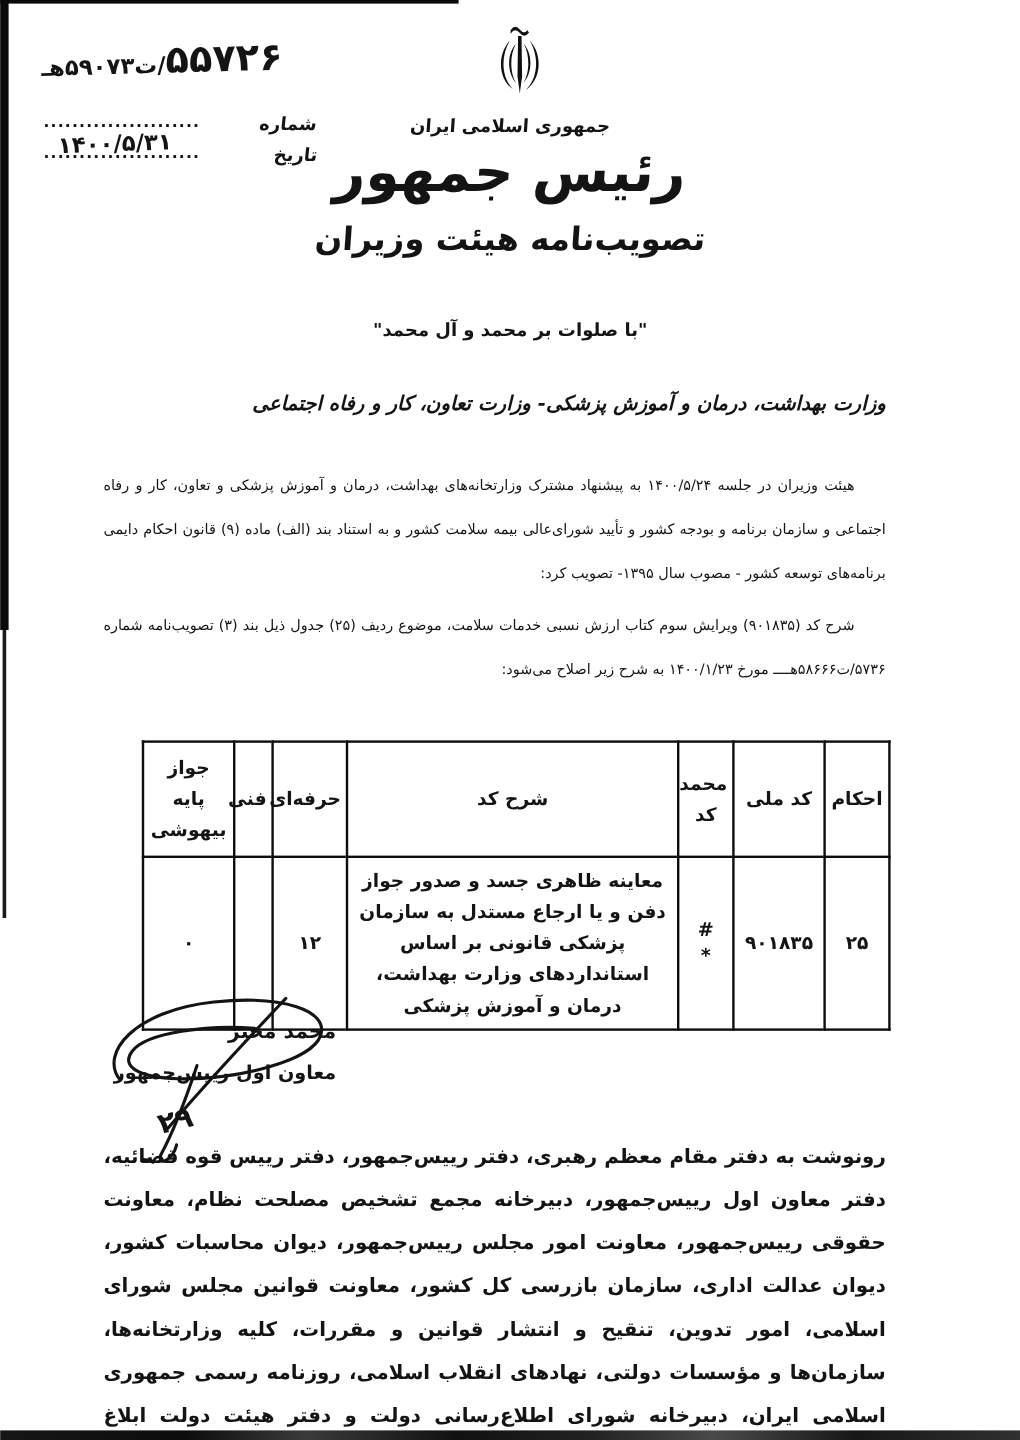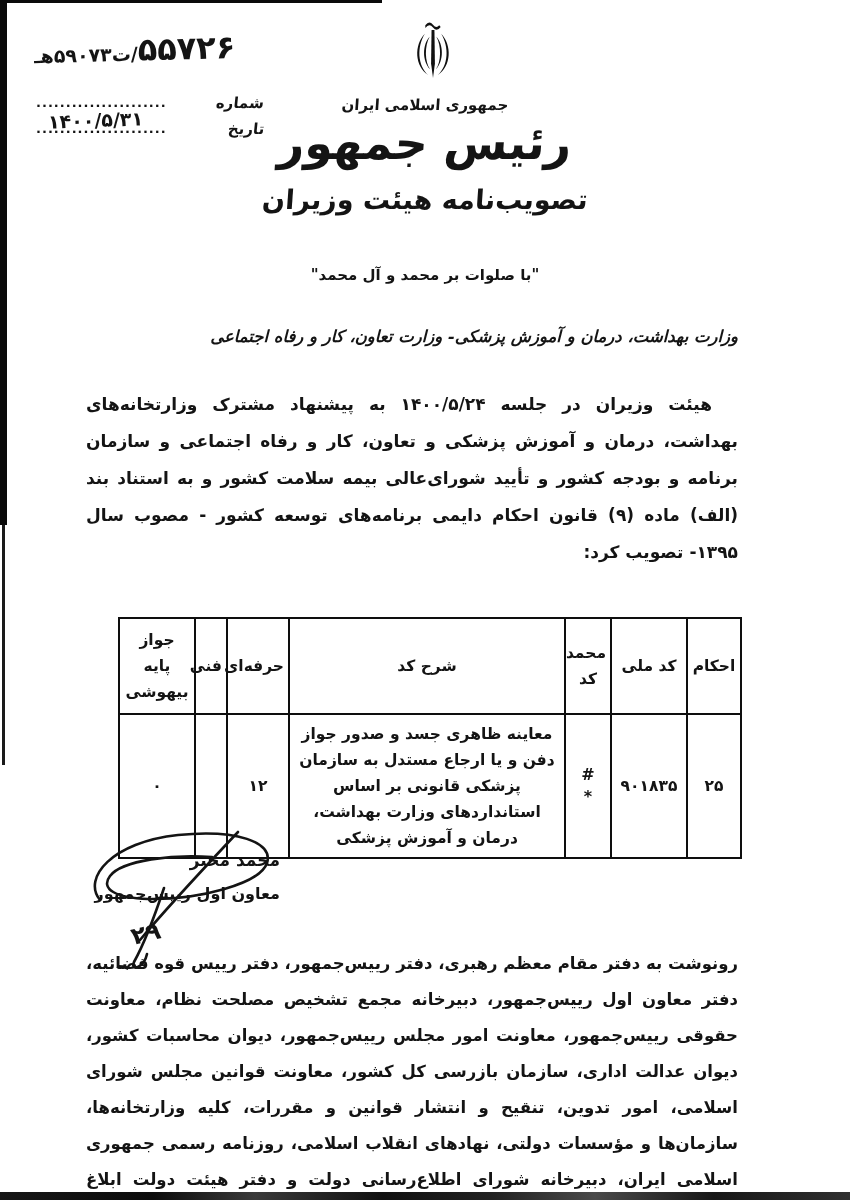--- a/index.html
+++ b/index.html
@@ -37,21 +37,21 @@
   .hdr-country  { top:96px;  font-size:15px; transform:skewX(-4deg); }
   .hdr-office   { top:116px; font-size:46px; transform:skewX(-4deg); }
   .hdr-doctype  { top:184px; font-size:27px; transform:skewX(-4deg); }
   .hdr-basmala  { top:240px; font-size:15px; }
   .hdr-salawat  { top:266px; font-size:15px; }
   
   .addr { position:absolute; top:322px; right:112px; width:640px; text-align:right; font-weight:bold; font-size:16.5px; line-height:29px;font-style:italic; }
   
   .body-text { position:absolute; top:386px; right:112px; width:652px; }
   .body-text p {
-    margin:0 0 6px 0; font-size:17px; font-weight:bold; line-height:37px;
+    margin:0 0 6px 0; font-size:12px; font-weight:normal; line-height:37px;
     text-align:justify; text-indent:26px;
   }
   
   table.rates {
     position:absolute; top:617px; right:108px; width:622px;
     border-collapse:collapse; direction:rtl; table-layout:fixed;
   }
   table.rates th, table.rates td {
     border:2px solid #0e0e0e; font-weight:bold; text-align:center; vertical-align:middle;
     font-size:15.5px; padding:6px 4px; line-height:26px;
@@ -118,20 +118,21 @@
   <div class="hdr hdr-office">رئیس جمهور</div>
   <div class="hdr hdr-doctype">تصویب‌نامه هیئت وزیران</div>
   <div class="hdr hdr-salawat">"با صلوات بر محمد و آل محمد"</div>
 
   <div class="addr">
     <div>وزارت بهداشت، درمان و آموزش پزشکی- وزارت تعاون، کار و رفاه اجتماعی</div>
   </div>
 
   <div class="body-text">
     <p>هیئت وزیران در جلسه ۱۴۰۰/۵/۲۴ به پیشنهاد مشترک وزارتخانه‌های بهداشت، درمان و آموزش پزشکی و تعاون، کار و رفاه اجتماعی و سازمان برنامه و بودجه کشور و تأیید شورای‌عالی بیمه سلامت کشور و به استناد بند (الف) ماده (۹) قانون احکام دایمی برنامه‌های توسعه کشور - مصوب سال ۱۳۹۵- تصویب کرد:</p>
+    <p>شرح کد (۹۰۱۸۳۵) ویرایش سوم کتاب ارزش نسبی خدمات سلامت، موضوع ردیف (۲۵) جدول ذیل بند (۳) تصویب‌نامه شماره ۵۷۳۶/ت۵۸۶۶۶هــــ مورخ ۱۴۰۰/۱/۲۳ به شرح زیر اصلاح می‌شود:</p>
   </div>
 
   <table class="rates">
     <colgroup>
       <col style="width:54px">
         <col style="width:76px">
         <col style="width:46px">
       <col style="width:276px">
         <col style="width:62px">
         <col style="width:32px">

